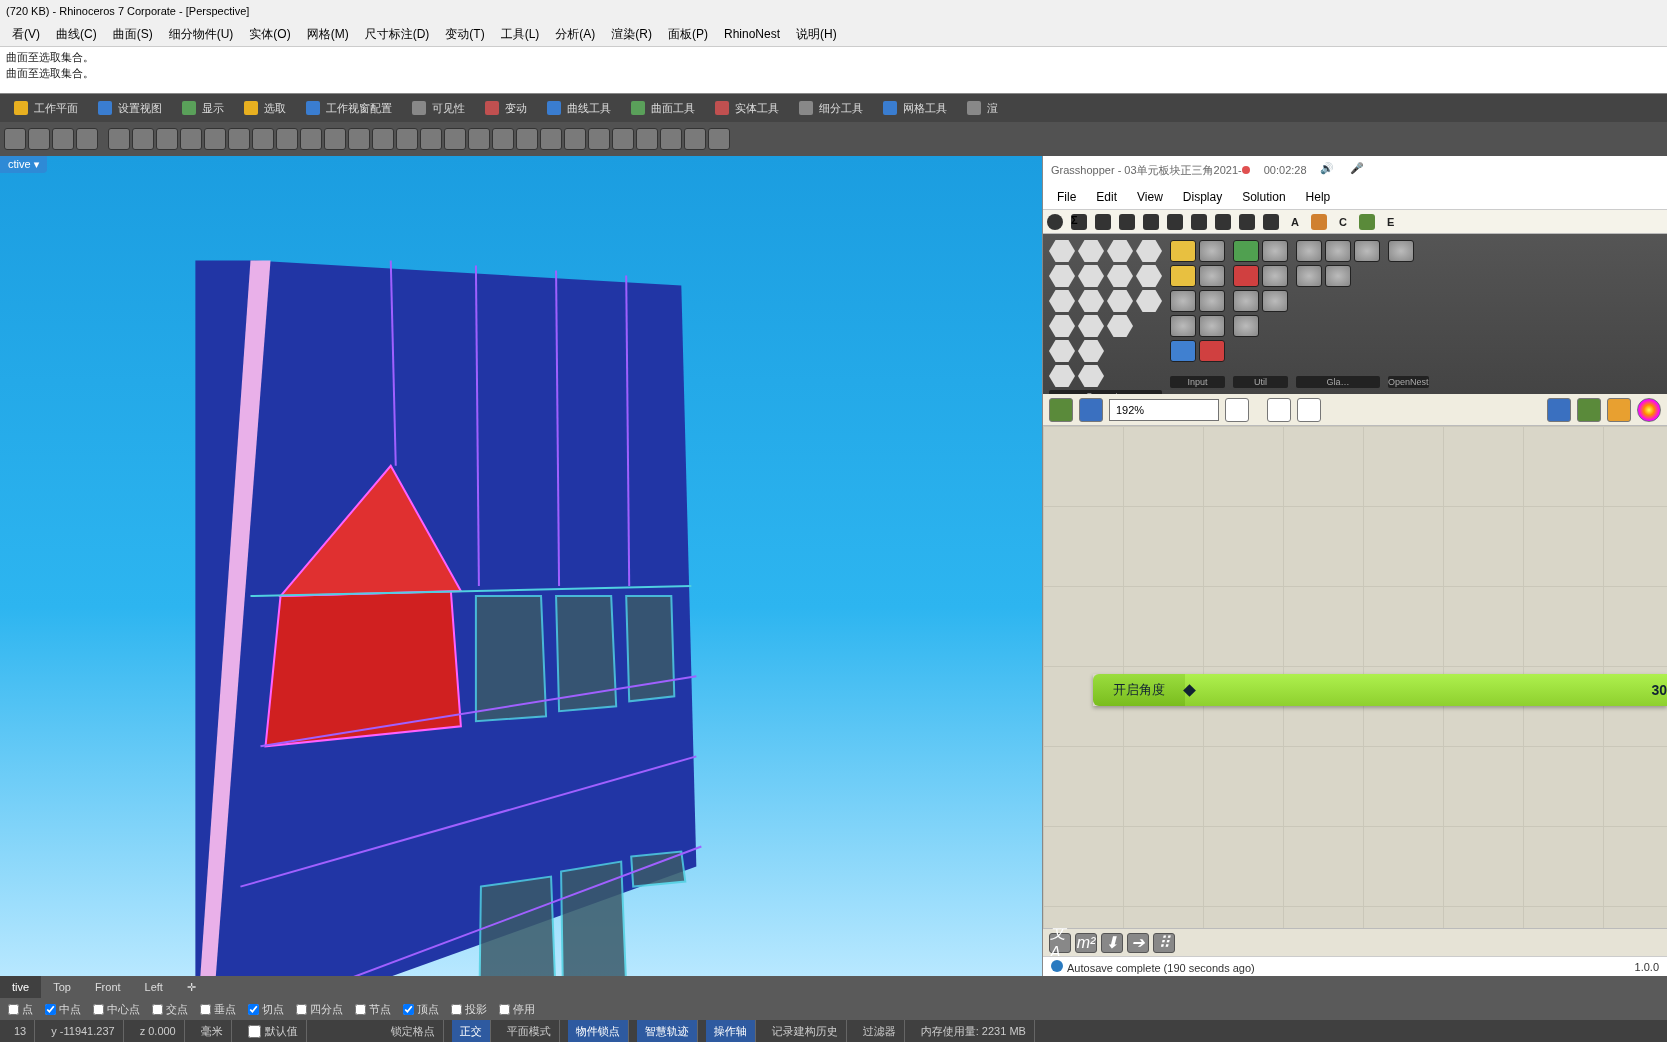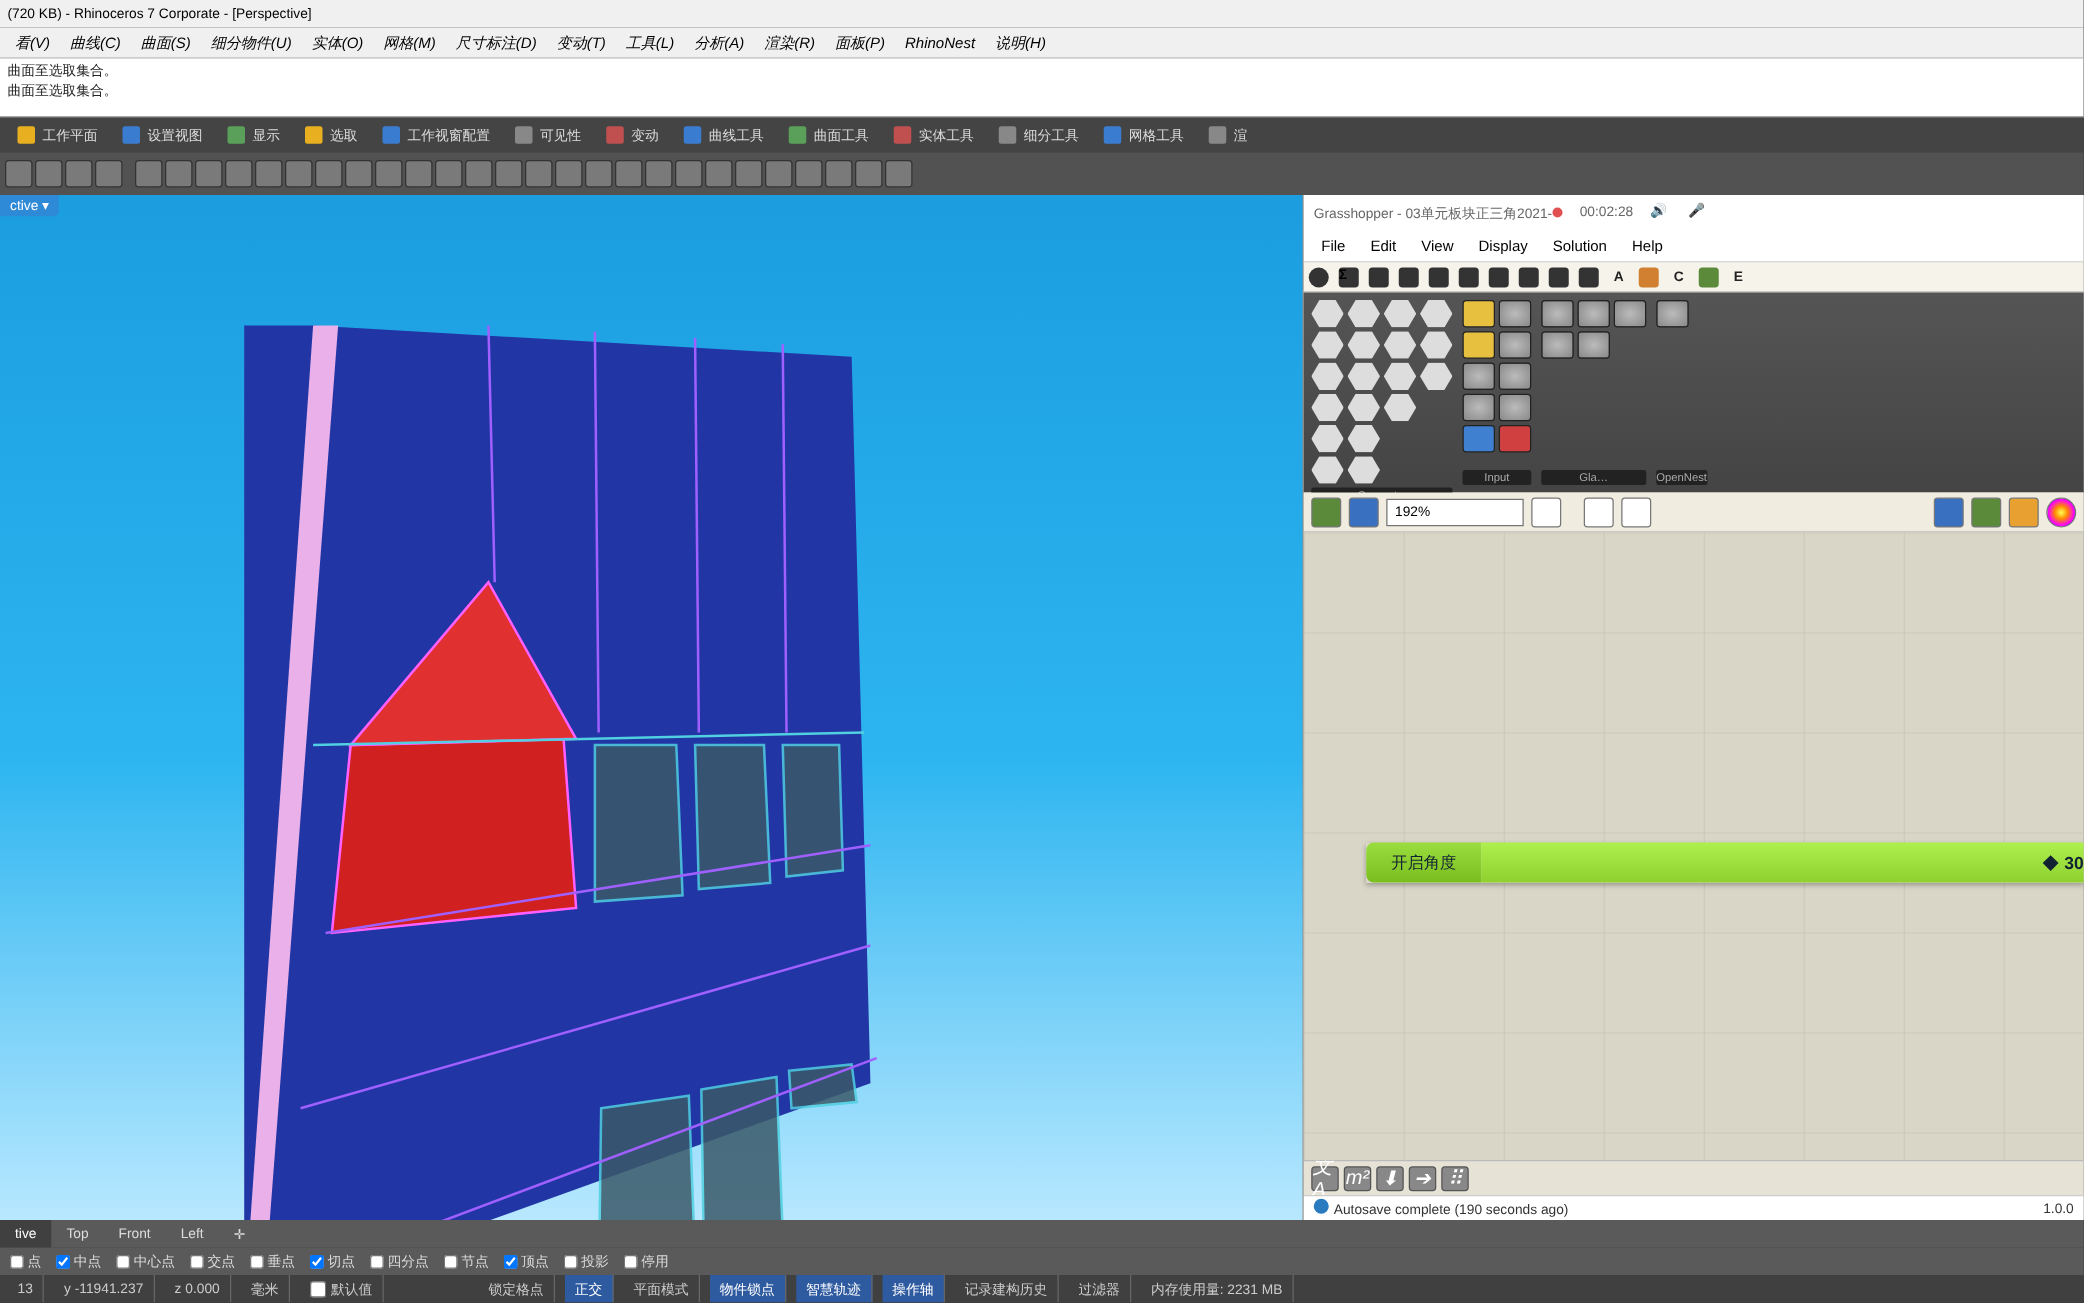--- a/index.html
+++ b/index.html
@@ -3,21 +3,21 @@
 <meta charset="utf-8">
 <style>
 * { margin: 0; padding: 0; box-sizing: border-box; font-family: "Microsoft YaHei", Arial, sans-serif; }
 body { width: 1667px; height: 1042px; overflow: hidden; background: #404040; position: relative; }
 
 
 .rhino-title { height: 22px; background: #f0f0f0; color: #000; font-size: 11px; padding: 4px 6px; display: flex; align-items: center; }
 
 
 .rhino-menu { height: 24px; background: #f0f0f0; display: flex; align-items: center; padding: 0 4px; font-size: 12px; }
-.rhino-menu span { padding: 0 8px; cursor: pointer; font-style: italic; }
+.rhino-menu span { padding: 0 8px; cursor: pointer; }
 
 
 .cmd-area { height: 48px; background: #fff; border-top: 1px solid #ccc; border-bottom: 1px solid #888; font-size: 11px; padding: 2px 6px; color: #222; }
 .cmd-area div { line-height: 16px; }
 
 
 .tab-bar { height: 28px; background: #444; display: flex; align-items: center; font-size: 11px; color: #ddd; padding: 0 4px; }
 .tab-bar .tab { display: flex; align-items: center; padding: 0 10px; height: 100%; }
 .tab-bar .ico { width: 14px; height: 14px; background: #888; margin-right: 6px; border-radius: 2px; }
 .tab-bar .ico.y { background: #e8b020; }
@@ -76,21 +76,21 @@
 .gh-ctb .btn.c { background: radial-gradient(#ff5,#f80,#f0f,#00f); border-radius: 50%; }
 .gh-ctb .zoom { width: 110px; height: 22px; border: 1px solid #737373; background: #fff; font-size: 11px; padding: 0 6px; }
 
 
 .gh-canvas { flex: 1; background: #d9d6c8; background-image:
   linear-gradient(#cac7b9 1px, transparent 1px),
   linear-gradient(90deg, #cac7b9 1px, transparent 1px);
   background-size: 80px 80px; position: relative; }
 .gh-slider { position: absolute; left: 50px; top: 248px; right: 0; height: 32px; display: flex; box-shadow: 0 2px 4px rgba(0,0,0,.3); }
 .gh-slider .lbl { width: 92px; background: linear-gradient(#9add3e,#7abd1e); display: flex; align-items: center; justify-content: center; font-size: 13px; color: #123; border-radius: 6px 0 0 6px; }
-.gh-slider .trk { flex: 1; background: linear-gradient(#aef04e,#8ed02e); display: flex; align-items: center; justify-content: flex-end; font-size: 14px; font-weight: bold; color: #123; gap: 6px; }
+.gh-slider .trk { flex: 1; background: linear-gradient(#aef04e,#8ed02e); display: flex; align-items: center; justify-content: space-between; font-size: 14px; font-weight: bold; color: #123; gap: 6px; }
 .gh-slider .dia { transform: rotate(45deg); display: inline-block; width: 9px; height: 9px; background: #123; }
 
 
 .gh-bottombar { height: 28px; background: #e6e3d6; display: flex; align-items: center; padding: 0 6px; gap: 4px; border-top: 1px solid #bbb; }
 .gh-bottombar .b { width: 22px; height: 20px; background: #888; border: 1px solid #555; border-radius: 3px; font-size: 16px; font-style: italic; display: flex; align-items: center; justify-content: center; color: #fff; }
 .gh-status { height: 20px; background: #fff; font-size: 11px; color: #333; display: flex; align-items: center; padding: 0 8px; justify-content: space-between; border-top: 1px solid #ccc; }
 .gh-status .ico-s { width: 12px; height: 12px; background: #2a7ac0; border-radius: 50%; display: inline-block; margin-right: 4px; }
 
 
 .view-tabs { height: 22px; background: #5a5a5a; color: #ddd; font-size: 11px; display: flex; align-items: center; }
@@ -346,20 +346,38 @@
             <div class="pal-ico"></div>
           </div>
         <div class="pal-row">
             <div class="pal-ico c3"></div>
             <div class="pal-ico c2"></div>
           </div>
         <div class="pal-label">Input</div>
       </div>
       <div class="pal-group">
         <div class="pal-row">
+            <div class="pal-ico c4"></div>
+            <div class="pal-ico"></div>
+          </div>
+        <div class="pal-row">
+            <div class="pal-ico c2"></div>
+            <div class="pal-ico"></div>
+          </div>
+        <div class="pal-row">
+            <div class="pal-ico"></div>
+            <div class="pal-ico"></div>
+          </div>
+        <div class="pal-row">
+            <div class="pal-ico"></div>
+          </div>
+        <div class="pal-label">Util</div>
+      </div>
+      <div class="pal-group">
+        <div class="pal-row">
             <div class="pal-ico"></div>
             <div class="pal-ico"></div>
             <div class="pal-ico"></div>
           </div>
         <div class="pal-row">
             <div class="pal-ico"></div>
             <div class="pal-ico"></div>
           </div>
         <div class="pal-label">Gla…</div>
       </div>

